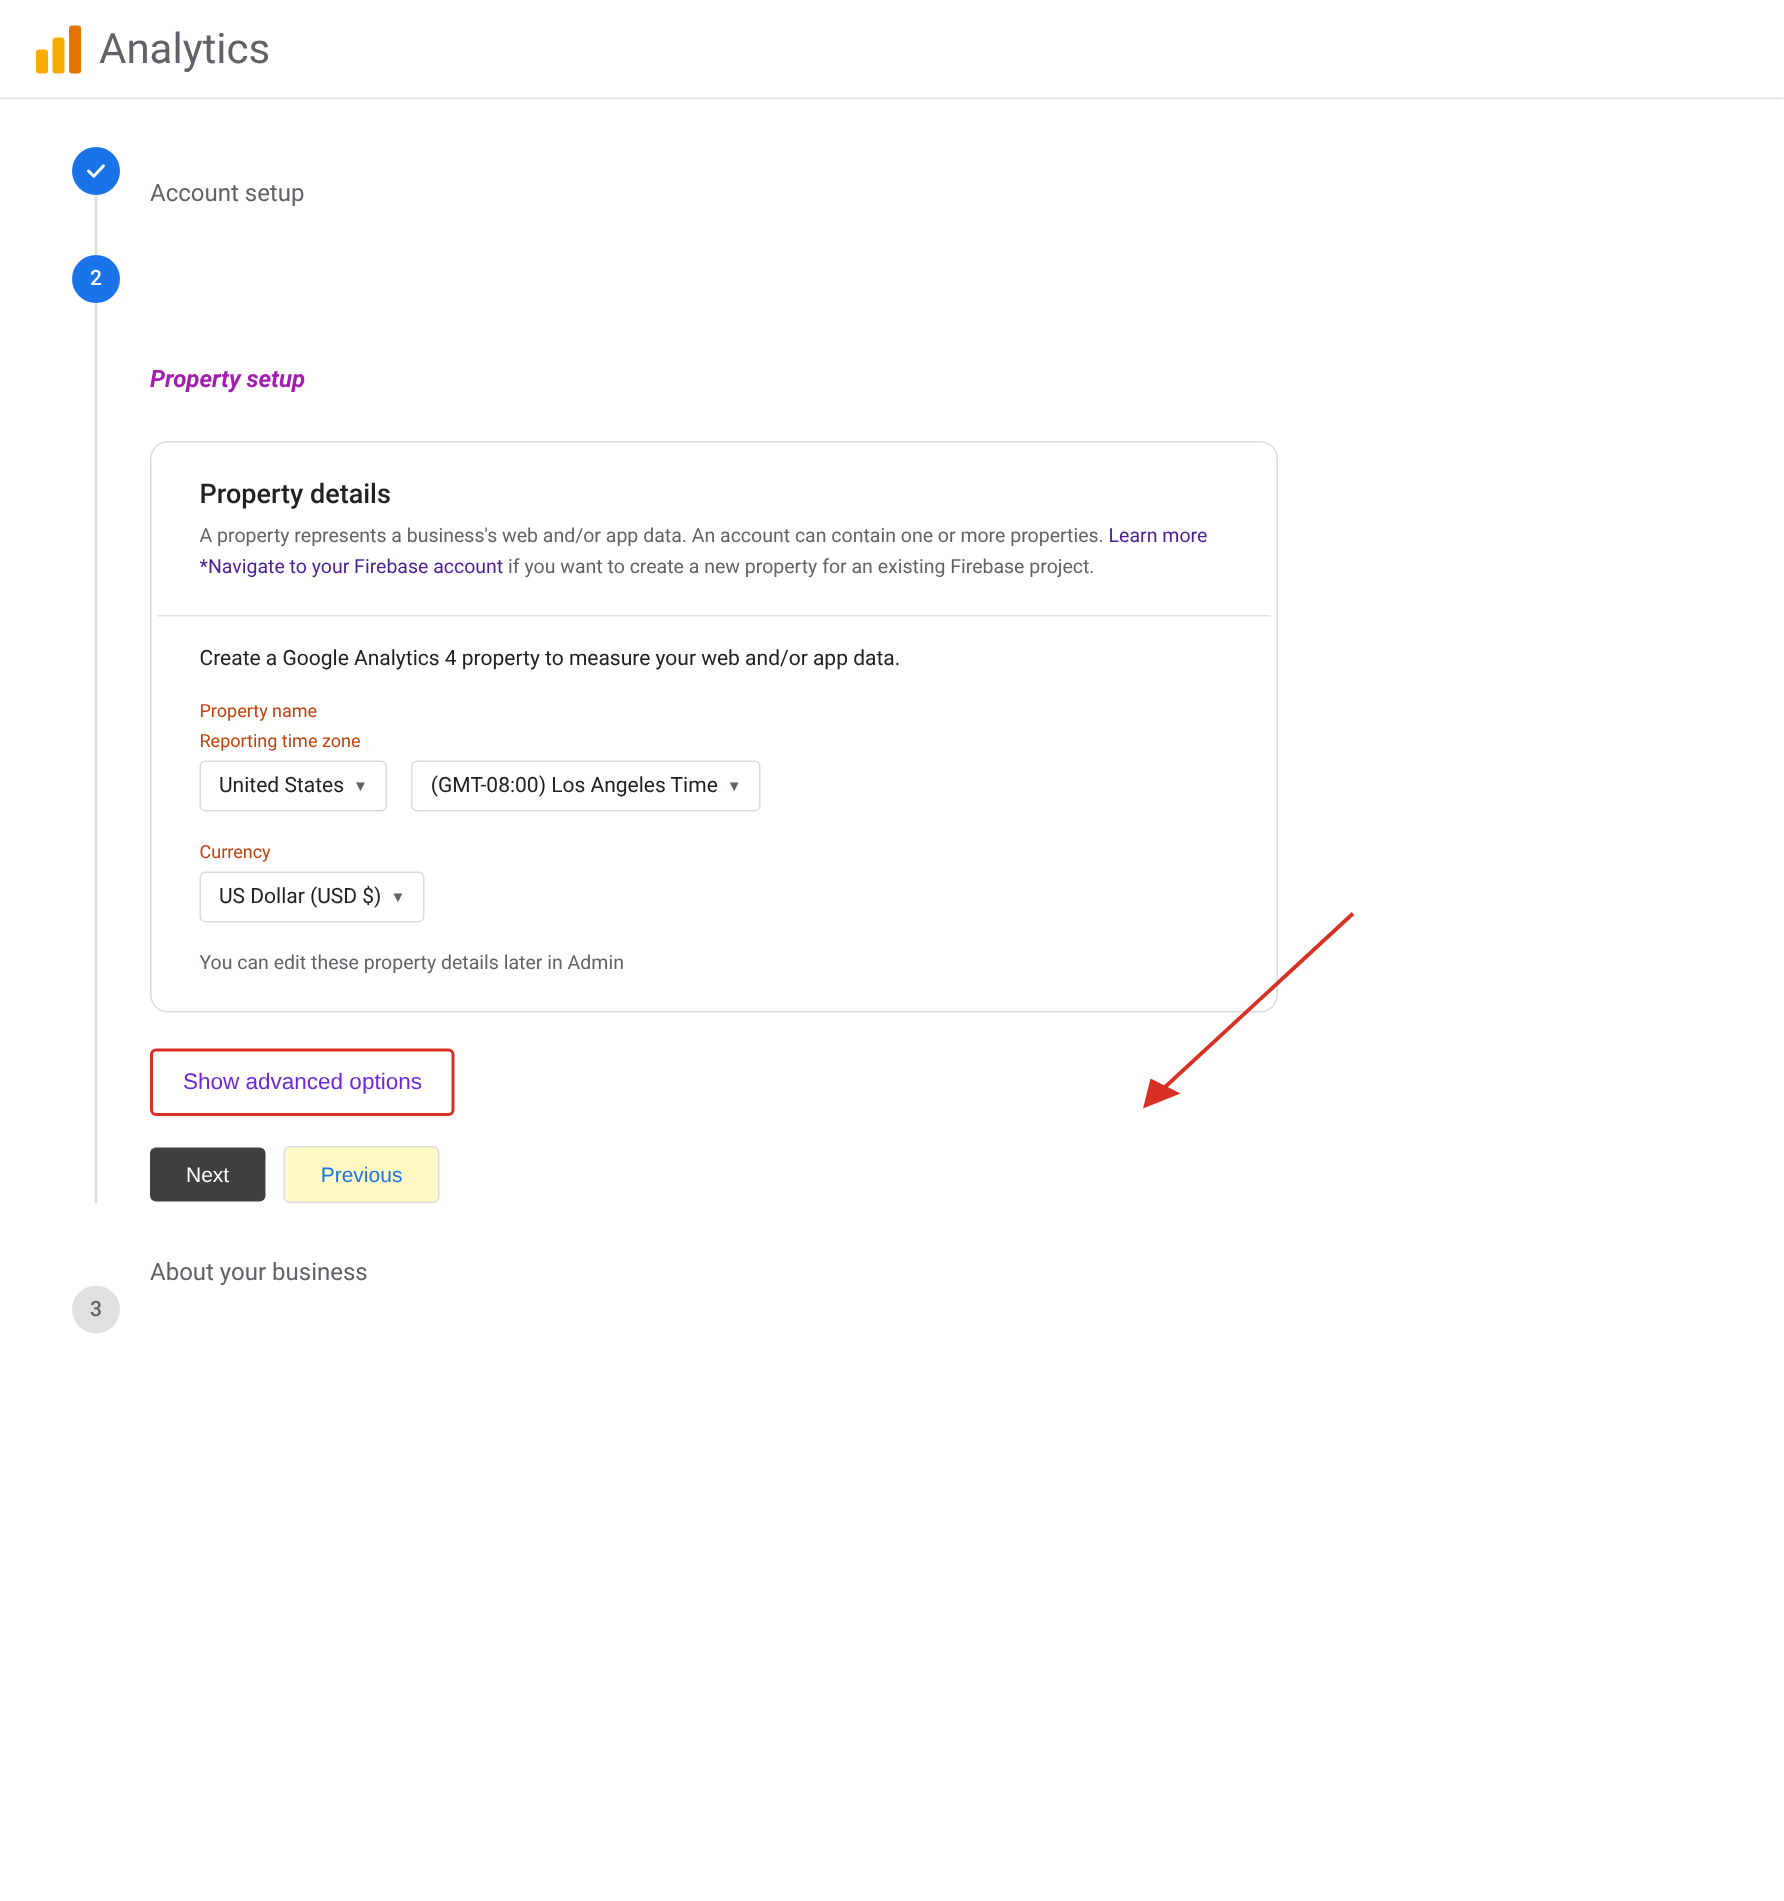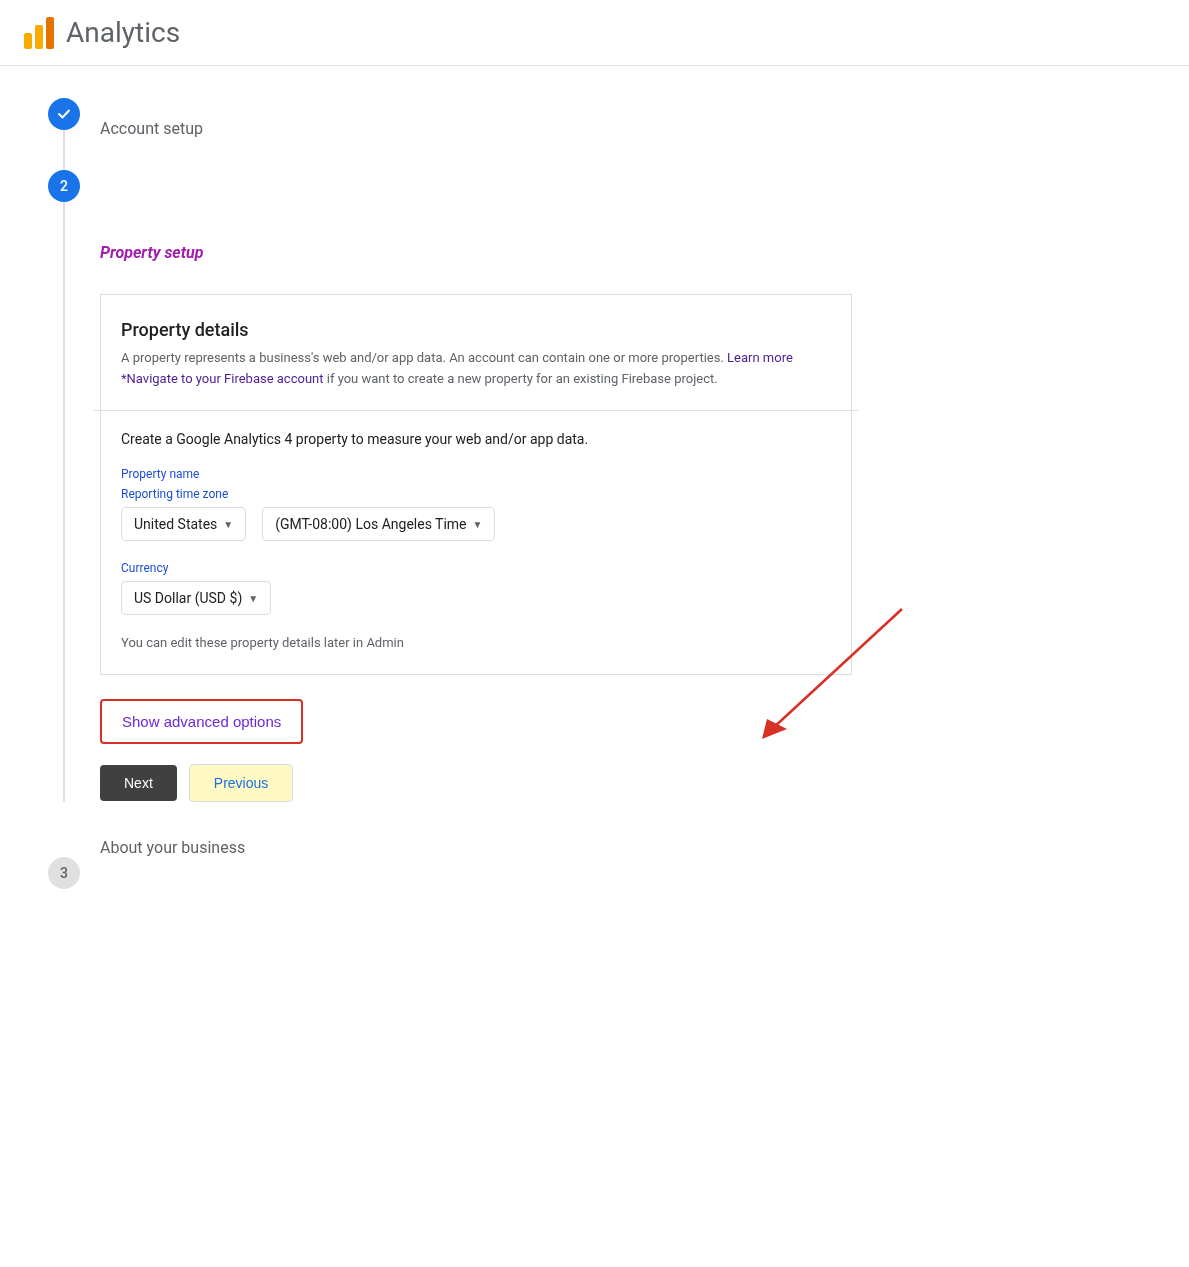--- a/index.html
+++ b/index.html
@@ -107,22 +107,22 @@
 
     .step-label.active {
       font-weight: 700;
       color: #a21caf;
       font-style: italic;
     }
 
     
     .card {
       border: 1px solid #dadce0;
-      border-radius: 0;
-      padding: 24px 20px;
+      border-radius: 12px;
+      padding: 24px 32px;
       margin-bottom: 24px;
       background: #fff;
     }
 
     .card-title {
       font-size: 18px;
       font-weight: 500;
       color: #202124;
       margin-bottom: 8px;
     }
@@ -140,21 +140,21 @@
     }
 
     .section-description {
       font-size: 14px;
       color: #202124;
       margin-bottom: 20px;
     }
 
     .form-label {
       font-size: 12px;
-      color: #1d4ed8;
+      color: #c2410c;
       margin-bottom: 6px;
       display: block;
     }
 
     .form-input {
       width: 100%;
       max-width: 480px;
       padding: 10px 12px;
       border: 2px solid #1a73e8;
       border-radius: 4px;

